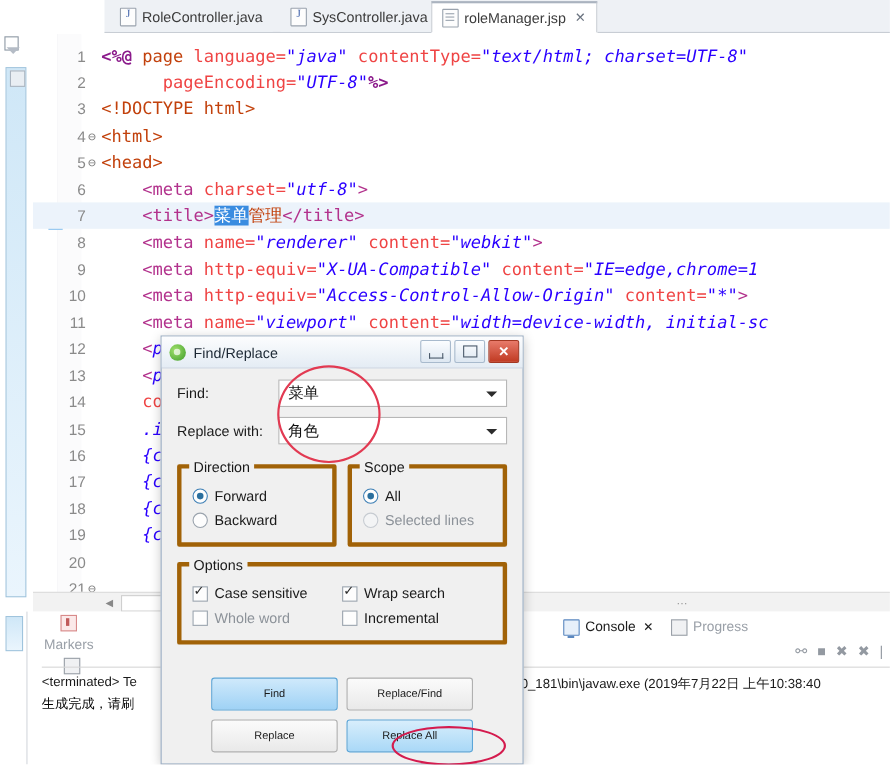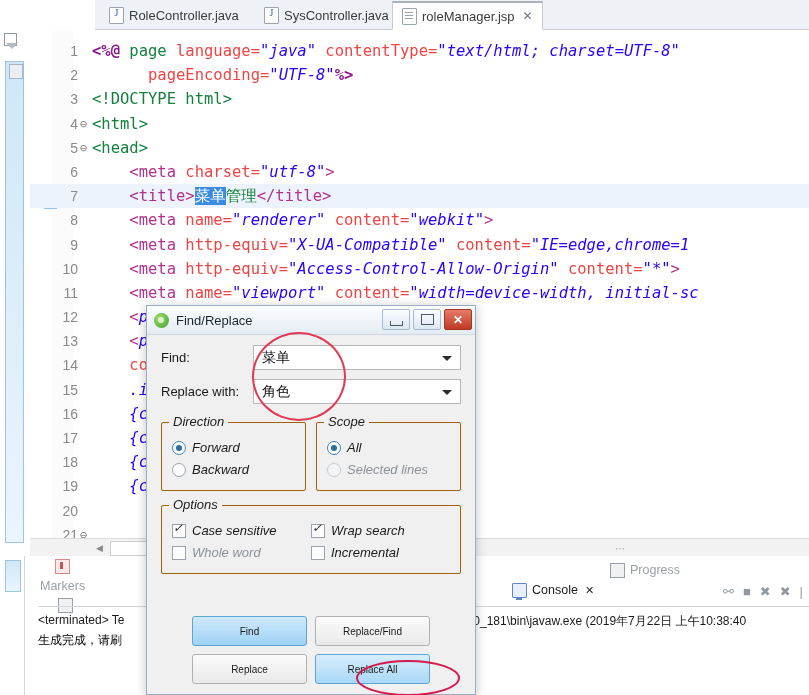--- a/index.html
+++ b/index.html
@@ -124,21 +124,21 @@
   .ln .fold {
     position: absolute; left: 50px; color: #7f7f7f; font-size: 12px;
     line-height: 24.2px;
   }
   .ln .txt {
     position: absolute; left: 62px; line-height: 24.2px;
   }       
   .tg { color: #b2318c; }                           
   .at { color: #ef4444; }                           
   .st { color: #2a00ff; font-style: italic; }       
-  .pl { color: #15803d; }                           
+  .pl { color: #c2410c; }                           
   .dir{ color: #8b1a8b; font-weight: bold; }
   .sel { background: #3a8ce0; color: #ffffff; }
   .hl-row { background: #ecf3fb; }
 
   
   .h-scroll {
     position: absolute; left: 30px; top: 538px; width: 779px; height: 17px;
     background: #f2f2f2; border-top: 1px solid #dcdcdc;
   }
   .h-scroll .thumb {
@@ -290,24 +290,23 @@
     padding-left: 8px; font-size: 14px; color: #111;
   }
   .combo .caret {
     position: absolute; right: 8px; top: 10px;
     width: 0; height: 0;
     border-left: 5px solid transparent; border-right: 5px solid transparent;
     border-top: 5px solid #2b2b2b;
   }
 
   .group {
-    position: relative; border: 1px solid #a16207; border-radius: 2px;
+    position: relative; border: 4px solid #a16207; border-radius: 2px;
     margin-top: 6px; padding: 12px 10px 8px 10px;
     background: #f0f0f0;
-    font-style: italic;
   }
   .group > .legend {
     position: absolute; top: -9px; left: 7px; background: #f0f0f0;
     padding: 0 4px; font-size: 13px; color: #1a1a1a;
   }
   .two-col { display: flex; }
   .col { flex: 1; }
 
   .radio, .check {
     display: flex; align-items: center; gap: 6px;
@@ -421,21 +420,21 @@
   </div>
   <div class="bp-left-border"></div>
 
   <div class="bp-tabs">
     <div class="bp-tab dim" style="left:40px;flex-direction:column;">
       <span class="bp-ico ico-markers"></span>
       <span>Markers</span>
       <span class="bp-ico ico-progress" style="margin-left:6px;"></span>
     </div>
 
-    <div class="bp-tab on" style="left:512px;margin-top:20px;">
+    <div class="bp-tab on" style="left:512px;">
       <span class="bp-ico ico-console"></span>
       <span>Console</span>
       <span class="bp-x">✕</span>
     </div>
 
     <div class="bp-tab dim" style="left:610px;">
       <span class="bp-ico ico-progress"></span>
       <span>Progress</span>
     </div>
   </div>

